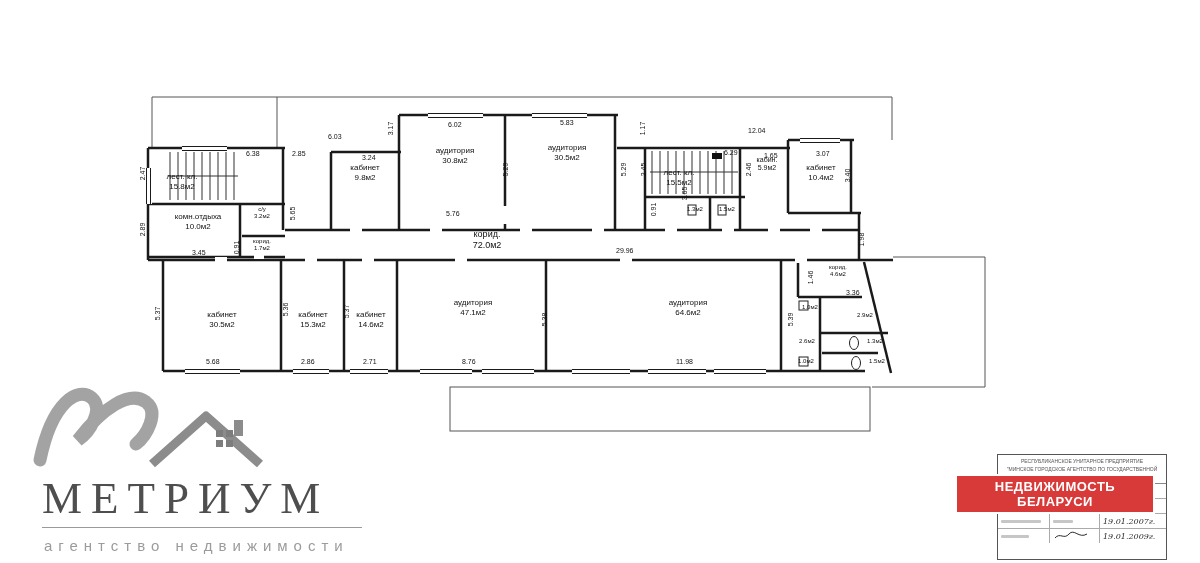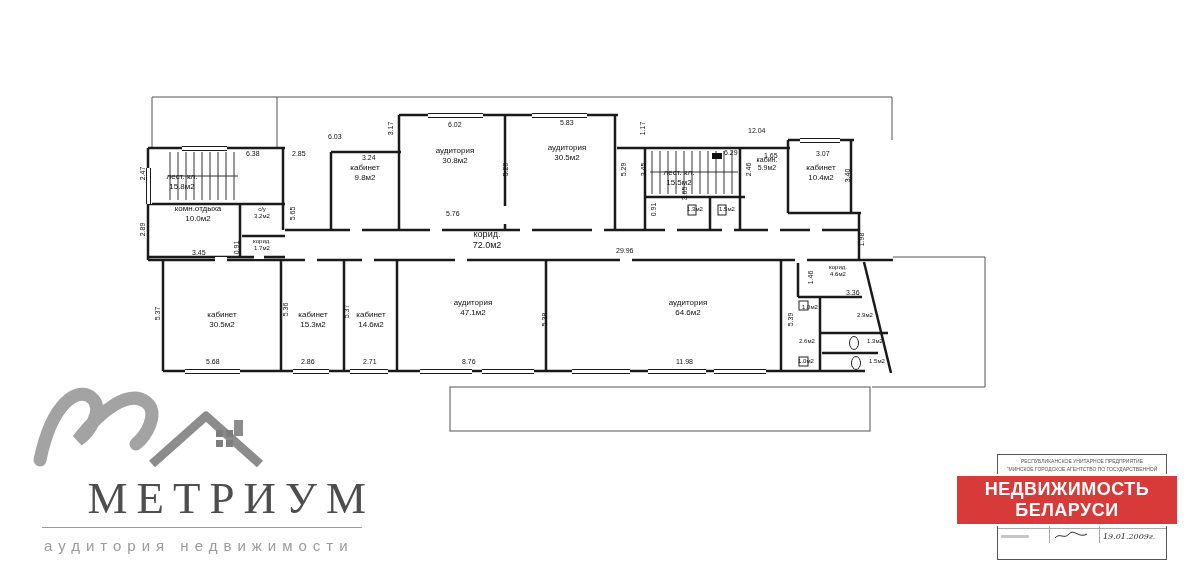--- a/index.html
+++ b/index.html
@@ -9,30 +9,30 @@
   .room-label{position:absolute;display:flex;flex-direction:column;align-items:center;
               text-align:center;color:#111;font-size:8px;line-height:1.2;}
   .room-label.xs{font-size:6px;line-height:1.1;}
   .room-label.s7{font-size:7px;}
   .room-label.md{font-size:9px;}
   .dim{position:absolute;font-size:7px;color:#111;white-space:nowrap;}
   .dim.v{transform:rotate(-90deg);}
   
   .metrium{position:absolute;left:30px;top:372px;width:345px;}
   .metrium-name{font-family:"Liberation Serif",serif;font-size:45px;letter-spacing:9px;
-                color:#4e4e4e;margin:0 0 0 12px;line-height:1.0;text-align:right;}
+                color:#4e4e4e;margin:0 0 0 12px;line-height:1.0;}
   .metrium-rule{height:1px;background:#9a9a9a;margin:6px 0 9px 12px;width:320px;}
   .metrium-tagline{font-size:15px;letter-spacing:6px;color:#9b9b9b;margin-left:14px;}
   
   .gohome{position:absolute;left:955px;top:474px;z-index:5;background:#fff;padding:0 2px 2px 2px;}
   .gohome-text{font-size:42px;font-weight:bold;line-height:1.0;}
   .gohome-go{color:#d83a3a;}
   .gohome-home{color:#151515;}
-  .gohome-bar{margin-top:2px;background:#d83a3a;color:#fff;font-weight:bold;font-size:18px;
-              letter-spacing:0.5px;text-align:center;padding:3px 12px;width:196px;}
+  .gohome-bar{margin-top:2px;background:#d83a3a;color:#fff;font-weight:bold;font-size:13px;
+              letter-spacing:0.5px;text-align:center;padding:3px 0;width:196px;}
   
   .stamp{position:absolute;left:997px;top:454px;width:170px;height:106px;border:1.5px solid #555;
          color:#333;background:#fff;z-index:1;box-sizing:border-box;}
   .stamp-head{font-size:5px;text-align:center;line-height:1.55;padding:3px 2px 2px 2px;
               border-bottom:1px solid #888;color:#555;}
   .stamp-row{display:flex;border-bottom:1px solid #aaa;height:14px;align-items:center;}
   .stamp-row:last-child{border-bottom:none;}
   .stamp-cell{border-right:1px solid #aaa;height:100%;display:flex;align-items:center;padding:0 3px;box-sizing:border-box;}
   .stamp-cell:last-child{border-right:none;}
   .c1{width:52px;}.c2{width:50px;}.c3{flex:1;}
@@ -114,21 +114,21 @@
       <rect x="688" y="205" width="8" height="10"></rect>
         <rect x="718" y="205" width="8" height="10"></rect>
     </g>
     <rect x="712" y="153" width="10" height="6" fill="#111"></rect>
   </svg>
 
   <div class="room-label" style="left:150px;top:172px;width:64px">
       <span>лест. кл.</span>
       <span>15.8м2</span>
     </div>
-  <div class="room-label" style="left:156px;top:204px;width:84px">
+  <div class="room-label" style="left:156px;top:212px;width:84px">
       <span>комн.отдыха</span>
       <span>10.0м2</span>
     </div>
   <div class="room-label xs" style="left:243px;top:206px;width:38px">
       <span>с/у</span>
       <span>3.2м2</span>
     </div>
   <div class="room-label xs" style="left:241px;top:238px;width:42px">
       <span>корид.</span>
       <span>1.7м2</span>
@@ -255,21 +255,21 @@
       <path d="M10 88 C 22 30, 48 14, 62 26 C 74 37, 60 60, 48 68 C 72 36, 100 18, 116 30 C 130 41, 116 64, 106 72" fill="none" stroke="#a3a3a3" stroke-width="13" stroke-linecap="round"></path>
       <path d="M122 92 L176 44 L230 92" fill="none" stroke="#8c8c8c" stroke-width="9" stroke-linejoin="round"></path>
       <rect x="204" y="48" width="9" height="16" fill="#8c8c8c"></rect>
       <rect x="186" y="58" width="7" height="7" fill="#7d7d7d"></rect>
         <rect x="196" y="58" width="7" height="7" fill="#7d7d7d"></rect>
       <rect x="186" y="68" width="7" height="7" fill="#7d7d7d"></rect>
         <rect x="196" y="68" width="7" height="7" fill="#7d7d7d"></rect>
     </svg>
     <div class="metrium-name">МЕТРИУМ</div>
     <div class="metrium-rule"></div>
-    <div class="metrium-tagline">аудитория недвижимости</div>
+    <div class="metrium-tagline">агентство недвижимости</div>
   </div>
 
   <div class="stamp">
     <div class="stamp-head">
       <div>РЕСПУБЛИКАНСКОЕ УНИТАРНОЕ ПРЕДПРИЯТИЕ</div>
       <div>"МИНСКОЕ ГОРОДСКОЕ АГЕНТСТВО ПО ГОСУДАРСТВЕННОЙ</div>
       <div>РЕГИСТРАЦИИ И ЗЕМЕЛЬНОМУ КАДАСТРУ"</div>
     </div>
     <div class="stamp-row">
       <div class="stamp-cell c1">

